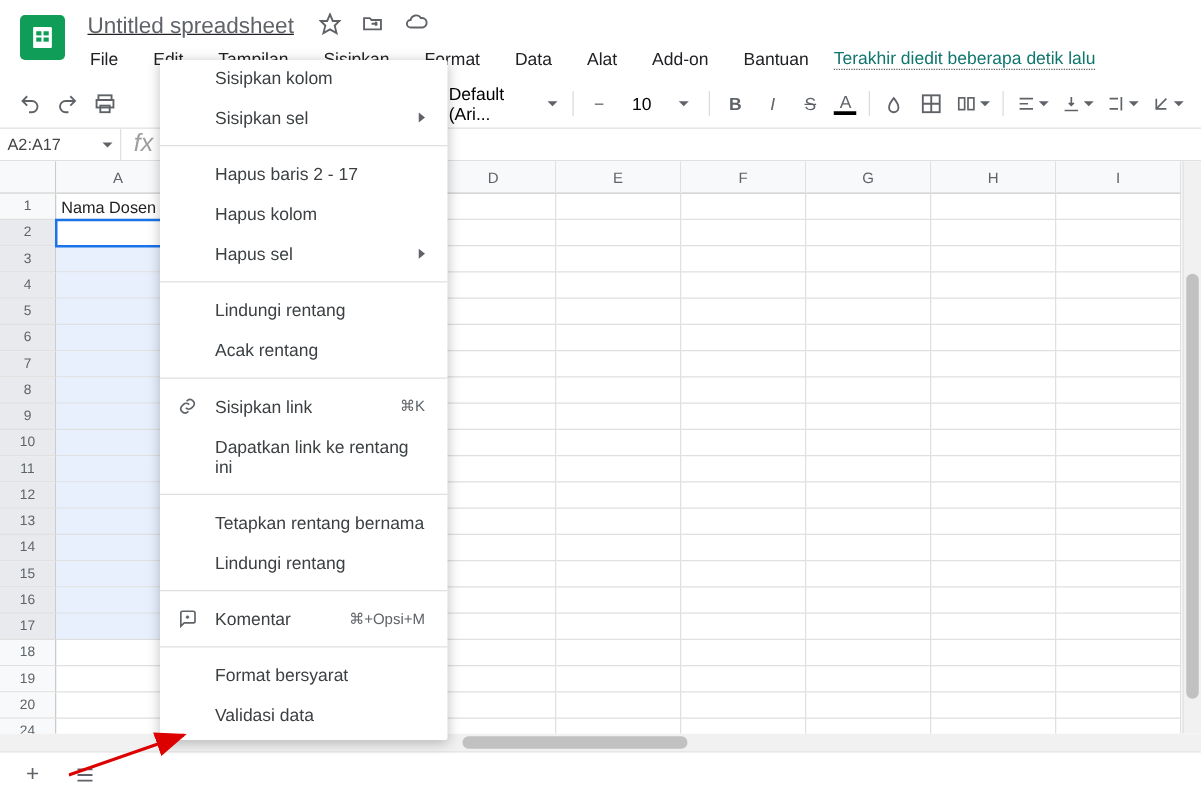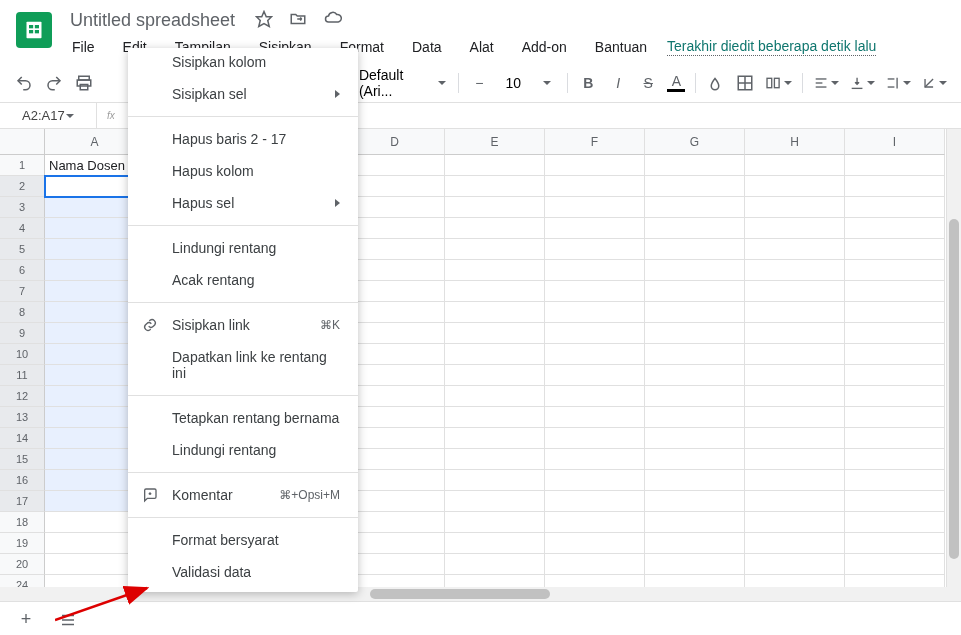--- a/index.html
+++ b/index.html
@@ -41,20 +41,21 @@
     .title-area {
       display: flex;
       flex-direction: column;
       flex: 1;
     }
     .title-row {
       display: flex;
       align-items: flex-end;
       gap: 12px;
       padding-bottom: 2px;
+      text-decoration: underline;
     }
     .doc-title {
       font-size: 18px;
       color: #5f6368;
       padding: 2px 6px;
     }
     .title-icon {
       color: #5f6368;
       padding: 2px;
       cursor: pointer;
@@ -144,34 +145,34 @@
     }
     
     .formula-row {
       display: flex;
       align-items: center;
       border-bottom: 1px solid #e0e0e0;
       height: 26px;
     }
     .name-box {
       width: 97px;
-      padding: 2px 22px;
+      padding: 2px 6px;
       font-size: 13px;
       color: #444;
       display: flex;
       align-items: center;
       justify-content: space-between;
       border-right: 1px solid #e0e0e0;
       height: 100%;
     }
     .fx-label {
       font-style: italic;
       color: #9e9e9e;
       padding: 0 10px;
-      font-size: 10px;
+      font-size: 20px;
     }
     
     .grid-wrap {
       position: relative;
       overflow: hidden;
       height: 458px;
     }
     .grid {
       display: grid;
       grid-template-columns: 45px repeat(9, 100px);

